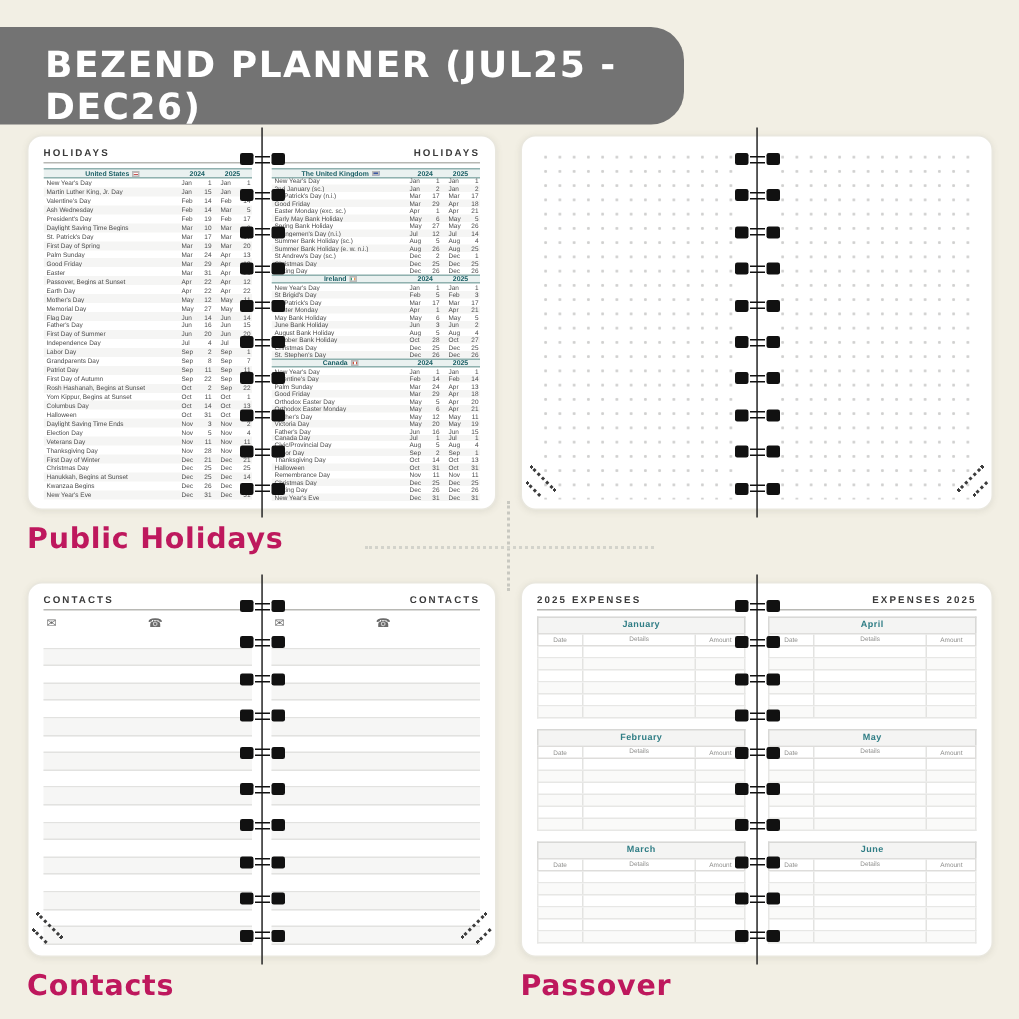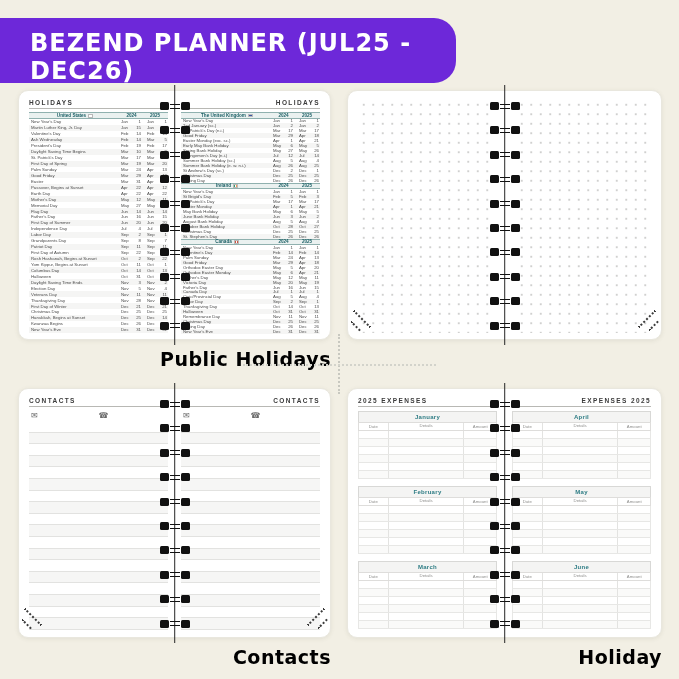--- a/index.html
+++ b/index.html
@@ -6,21 +6,21 @@
   html,body { background:#e8e6db; }
   .canvas {
     position:relative; width:679px; height:679px; margin:0 auto;
     background:#f2efe4; overflow:hidden;
     font-family:"Liberation Sans", sans-serif;
   }
 
   
   .banner {
     position:absolute; left:0; top:18px; width:456px; height:65px;
-    background:#6d28d9; border-radius:0 22px 22px 0;
+    background:#737373; border-radius:0 22px 22px 0;
     color:#fff; padding:11px 0 0 30px;
   }
   .banner-title { font-family:"DejaVu Sans", sans-serif; font-size:24px; font-weight:bold; letter-spacing:1px; }
   .banner-sub   { font-family:"DejaVu Sans", sans-serif; font-size:12px; font-weight:bold; margin-top:4px; letter-spacing:0.3px; }
 
   
   .panel {
     position:absolute; background:#fff; border-radius:10px;
     border:1px solid #e9e7de; box-shadow:0 1px 4px rgba(90,85,70,0.10);
   }
@@ -35,21 +35,21 @@
 
   .pg-head {
     font-size:6.5px; font-weight:bold; letter-spacing:1.4px; color:#3a3a3a;
     padding-bottom:2px; border-bottom:1px solid #b8b8b4; margin-bottom:3px;
     white-space:nowrap;
   }
   .pg-head.align-r { text-align:right; }
 
   
   .caption {
-    position:absolute; text-align:right; color:#000000;
+    position:absolute; text-align:left; color:#be185d;
     font-family:"DejaVu Sans", sans-serif; font-size:19px; font-weight:bold; letter-spacing:0.5px;
   }
   #cap-holidays { left:18px;  top:348px; width:313px; }
   #cap-dotted   { left:347px; top:348px; width:315px; }
   #cap-contacts { left:18px;  top:646px; width:313px; }
   #cap-expenses { left:347px; top:646px; width:315px; }
 
   .cross-v { position:absolute; left:338px; top:334px; height:60px; border-left:2px dotted #c8c8c0; }
   .cross-h { position:absolute; left:243px; top:364px; width:193px; border-top:2px dotted #d3d3cb; }
 
@@ -1226,18 +1226,18 @@
       </div>
       <div class="clip" style="top: 230.6px;">
         <div class="sq"></div>
         <div class="bars"></div>
         <div class="sq"></div>
       </div>
     </div>
 
   <div class="caption" id="cap-holidays">Public Holidays</div>
   <div class="caption" id="cap-contacts">Contacts</div>
-  <div class="caption" id="cap-expenses">Holiday</div>
+  <div class="caption" id="cap-expenses">Passover</div>
 
   <div class="cross-v"></div>
   <div class="cross-h"></div>
 
 </div>
 
 </body></html>

